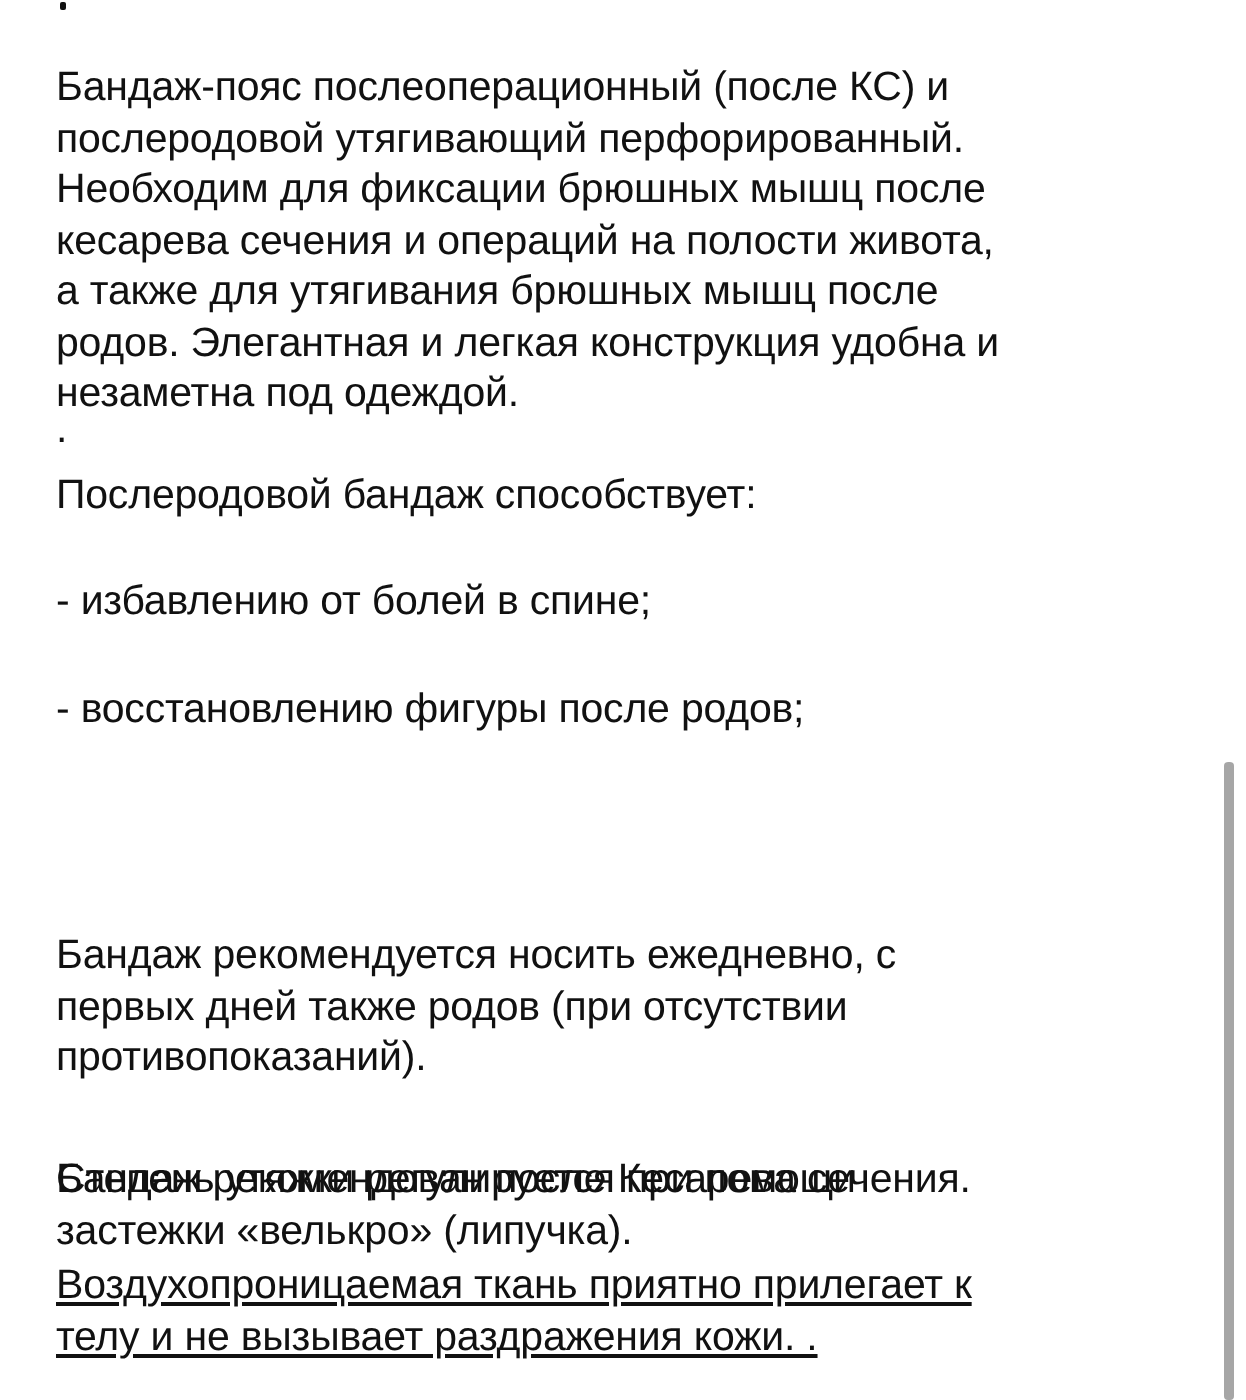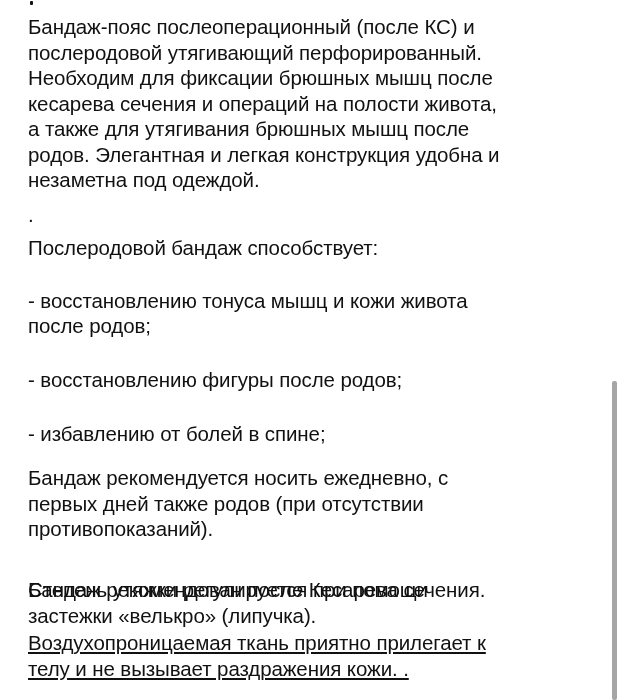--- a/index.html
+++ b/index.html
@@ -30,21 +30,21 @@
       top: 1px;
       width: 3px;
       height: 4px;
       background: #111;
       border-radius: 1px;
     }
     .para {
       margin: 0;
       white-space: pre-line;
     }
-    .p-intro { position: absolute; top: 14px; }
+    .p-intro { position: absolute; top: 31px; }
     .p-dot { position: absolute; top: 202px; }
     .p-heading { position: absolute; top: 235px; text-align: center; }
     .p-list { position: absolute; top: 262px; }
     .p-list .li { display: block; margin-bottom: 3px; }
     .p-wear { position: absolute; top: 465px; }
     .p-cs { position: absolute; top: 577px; }
     .p-adj { position: absolute; top: 577px; }
     .p-fabric { position: absolute; top: 630px; text-decoration: underline; }
     .scrollbar {
       position: absolute;
@@ -65,24 +65,22 @@
   <p class="para p-intro">Бандаж-пояс  послеоперационный (после КС) и
 послеродовой утягивающий перфорированный.
 Необходим для фиксации брюшных мышц после
 кесарева сечения и операций на полости живота,
 а также для утягивания брюшных мышц после
 родов. Элегантная и легкая конструкция удобна и
 незаметна под одеждой.</p>
   <p class="para p-dot">.</p>
   <p class="para p-heading">Послеродовой бандаж способствует:</p>
   <div class="para p-list">
-    <span class="li">- восстановлению тонуса мышц и кожи живота
-после родов;</span>
+    <span class="li">- избавлению от болей в спине;</span>
     <span class="li">- восстановлению фигуры после родов;</span>
-    <span class="li">- избавлению от болей в спине;</span>
   </div>
   <p class="para p-wear">Бандаж рекомендуется носить ежедневно, с
 первых дней также родов (при отсутствии
 противопоказаний).</p>
   <p class="para p-cs">Бандаж рекомендован после Кесарева сечения.</p>
   <p class="para p-adj">Степень утяжки регулируется при помощи
 застежки «велькро» (липучка).</p>
   <p class="para p-fabric">Воздухопроницаемая ткань приятно прилегает к
 телу и не вызывает раздражения кожи. .</p>
 </div>

